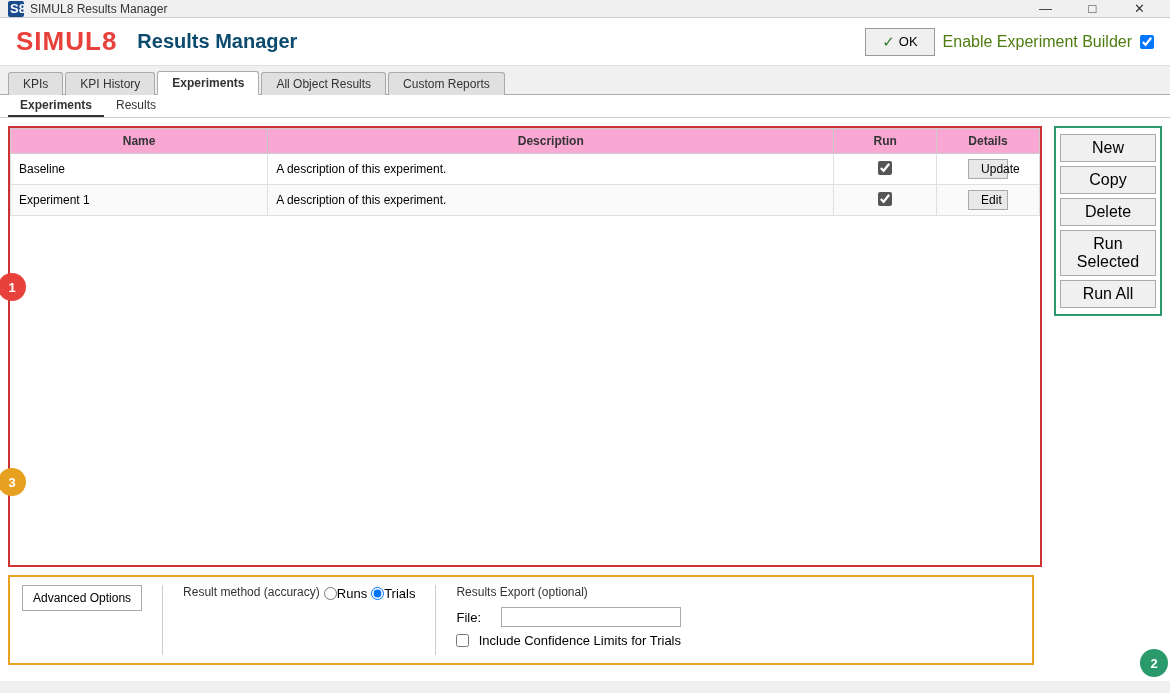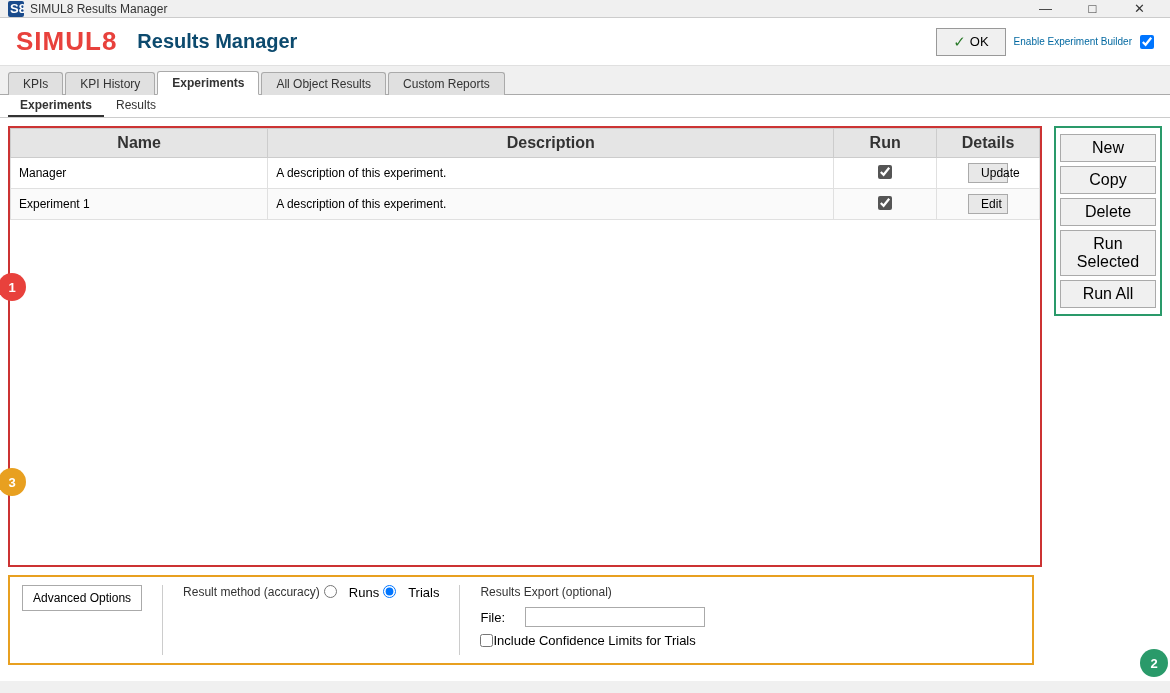--- a/index.html
+++ b/index.html
@@ -64,21 +64,21 @@
       background: #f0f0f0;
       border: 1px solid #999;
       padding: 4px 16px;
       cursor: pointer;
       display: flex;
       align-items: center;
       gap: 4px;
       font-size: 13px;
     }
     .ok-checkmark { color: #2a7a2a; font-size: 15px; }
-    .enable-label { font-size: 10px; color: #0369a1; }
+    .enable-label { font-size: 16px; color: #4d7c0f; }
     .enable-checkbox { width: 14px; height: 14px; cursor: pointer; }
 
     
     .tabs-row {
       display: flex;
       align-items: flex-end;
       background: #f0f0f0;
       padding: 4px 8px 0 8px;
       border-bottom: 1px solid #aaa;
     }
@@ -146,26 +146,26 @@
       flex-direction: column;
       margin-bottom: 8px;
       overflow: hidden;
     }
 
     .experiments-table {
       width: 100%;
       border-collapse: collapse;
     }
     .experiments-table th {
-      background: #e5e5e5;
+      background: #f9a8d4;
       border: 1px solid #ccc;
       padding: 5px 8px;
       text-align: center;
       font-weight: 600;
-      font-size: 16px;
+      font-size: 12px;
       color: #333;
     }
     .experiments-table th.name-col { text-align: center; width: 25%; }
     .experiments-table th.desc-col { text-align: center; width: 55%; }
     .experiments-table th.run-col { text-align: center; width: 10%; }
     .experiments-table th.details-col { text-align: center; width: 10%; }
 
     .experiments-table td {
       border: 1px solid #e0e0e0;
       padding: 5px 8px;
@@ -259,32 +259,32 @@
       background: white;
       border: 1px solid #aaa;
       padding: 5px 10px;
       cursor: pointer;
       font-size: 12px;
       white-space: nowrap;
     }
 
     .result-method-section { display: flex; flex-direction: row; gap: 4px; }
     .section-label { font-size: 12px; color: #333; margin-bottom: 2px; }
-    .radio-row { display: flex; align-items: flex-start; gap: 12px; font-size: 12px; cursor: pointer; }
+    .radio-row { display: flex; align-items: center; gap: 0; font-size: 12px; cursor: pointer; }
     .radio-row input { cursor: pointer; }
 
     .results-export-section { display: flex; flex-direction: column; gap: 6px; }
     .file-row { display: flex; align-items: center; gap: 20px; font-size: 12px; }
     .file-input {
       border: 1px solid #aaa;
       padding: 2px 4px;
       width: 180px;
       font-size: 12px;
     }
-    .confidence-row { display: flex; align-items: center; gap: 0; font-size: 12px; }
+    .confidence-row { display: flex; align-items: center; gap: 8px; font-size: 12px; justify-content: space-between; }
     .confidence-row input { cursor: pointer; }
 
     .separator-v {
       width: 1px;
       background: #ccc;
       margin: 0 4px;
       align-self: stretch;
     }
   </style>
 </head>
@@ -347,21 +347,21 @@
             <tr>
               <th class="name-col">Name</th>
               <th class="desc-col">Description</th>
               <th class="run-col">Run</th>
               <th class="details-col">Details</th>
             </tr>
           </thead>
           <tbody>
 
             <tr>
-              <td>Manager</td>
+              <td>Baseline</td>
               <td>A description of this experiment.</td>
               <td class="td-center">
                 <input type="checkbox" class="row-checkbox" checked="" style="">
               </td>
               <td class="td-center">
                 <button class="action-btn">Update</button>
               </td>
             </tr>
 
             <tr>

